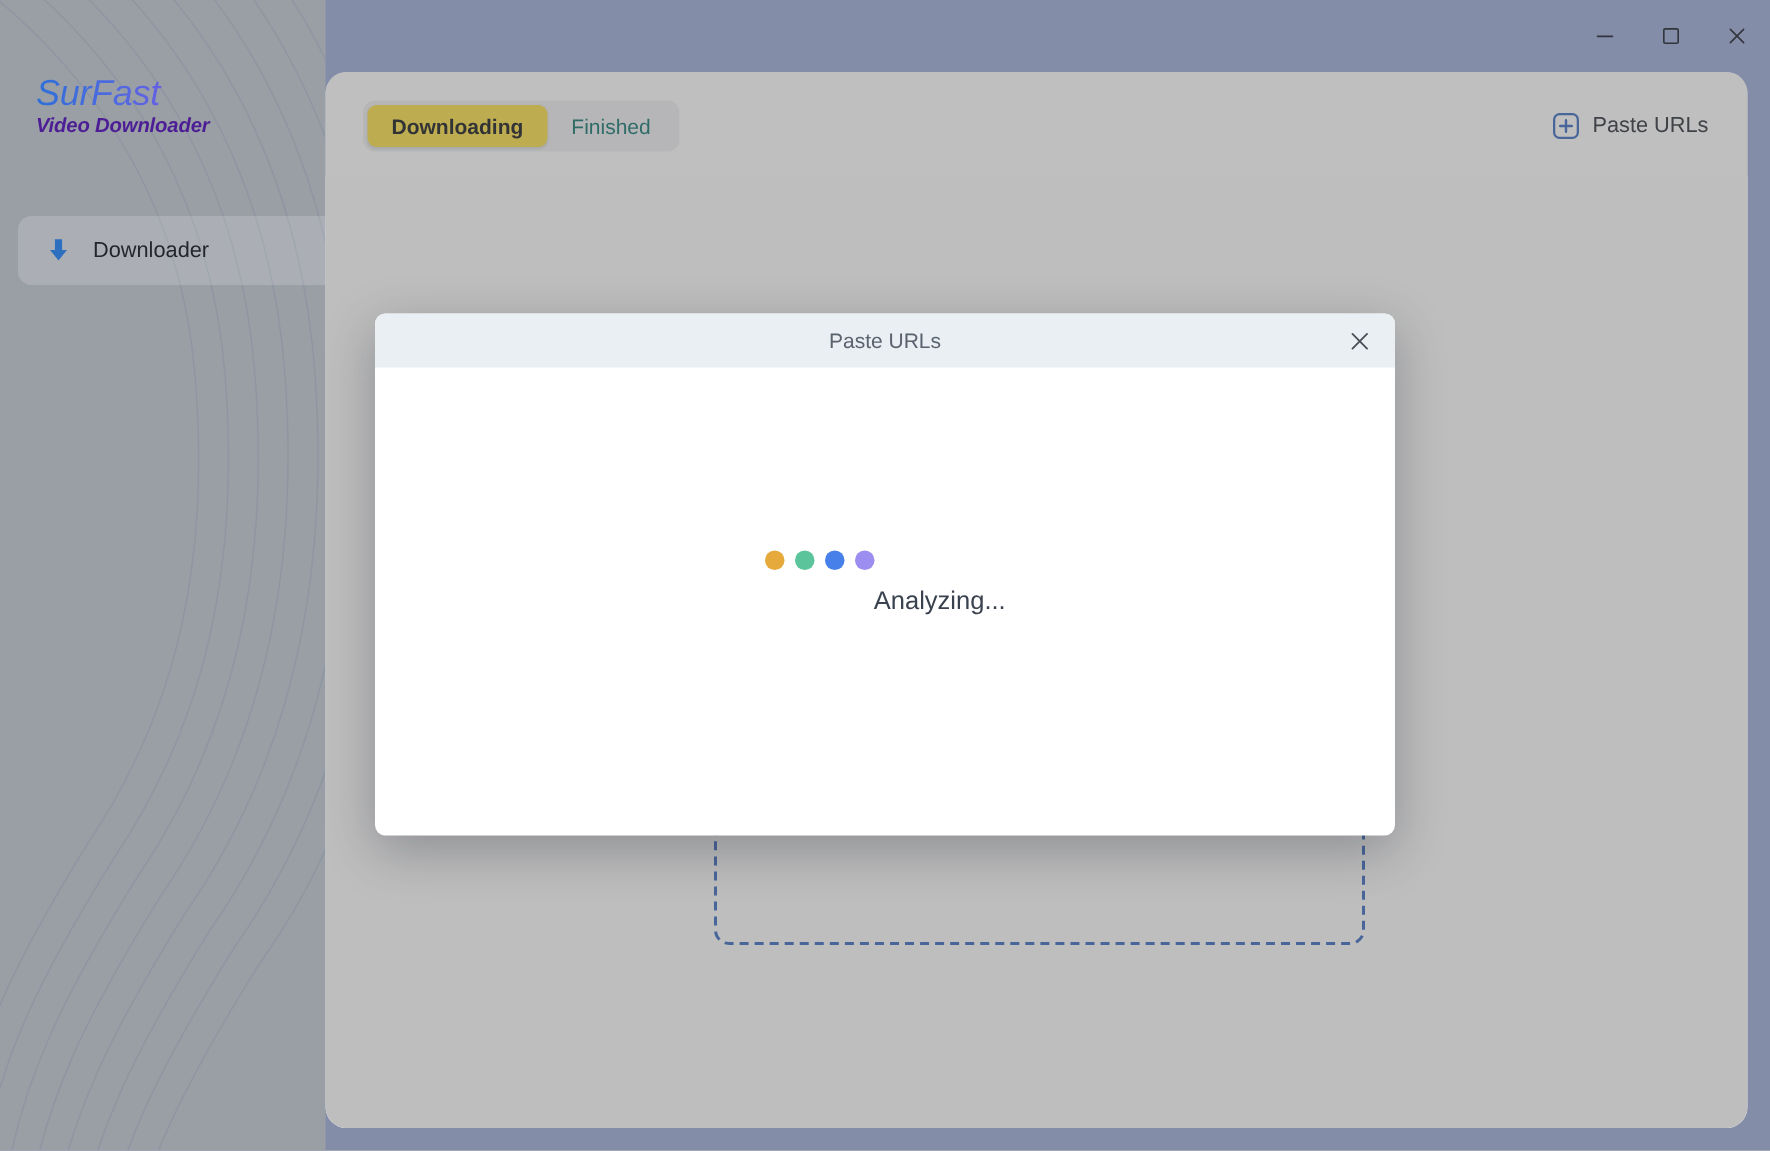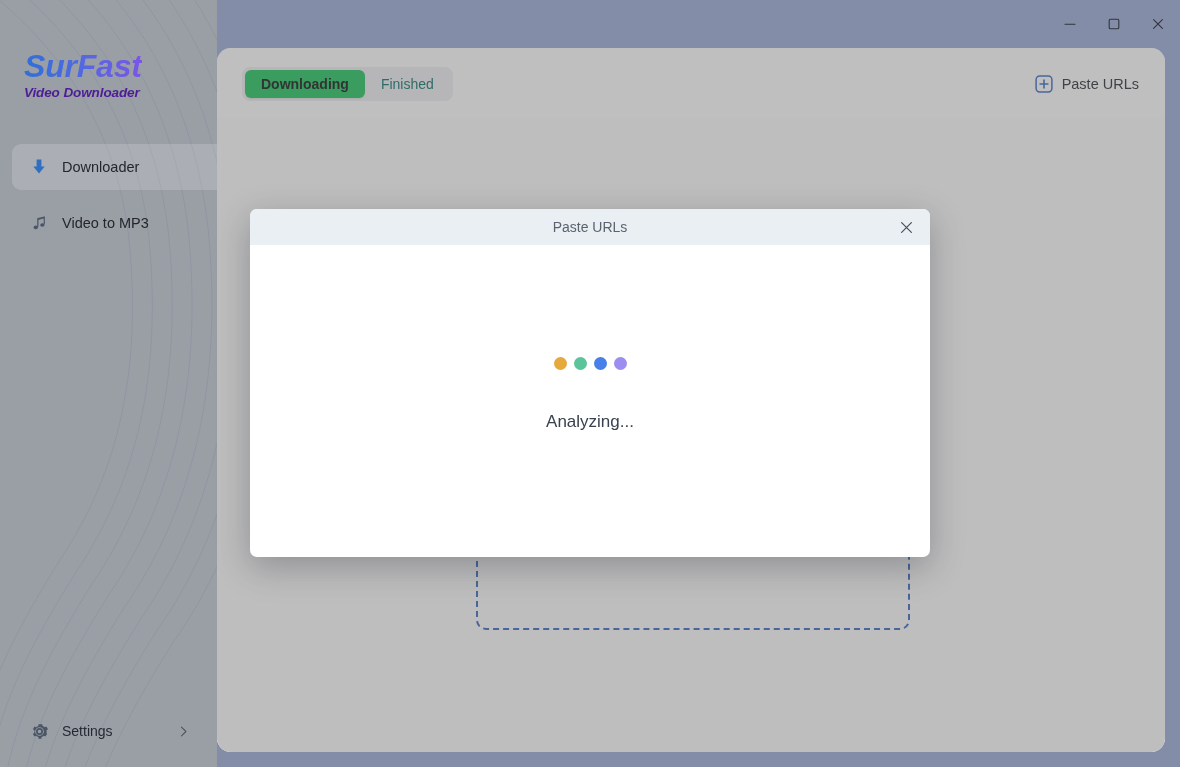--- a/index.html
+++ b/index.html
@@ -36,22 +36,22 @@
     pointer-events: none;
     opacity: .5;
   }
   #brand {
     position: absolute;
     left: 24px; top: 50px;
     line-height: 1.05;
     user-select: none;
   }
   #brand-name {
-    font-size: 32px;
-    font-weight: bold;
+    font-size: 24px;
+    font-weight: normal;
     font-style: italic;
     background: linear-gradient(90deg, #2f6fd8 0%, #4f6ae0 45%, #7a55e8 100%);
     -webkit-background-clip: text;
     background-clip: text;
     color: transparent;
     letter-spacing: -.2px;
   }
   #brand-sub {
     font-size: 13.5px;
     font-weight: bold;
@@ -151,21 +151,21 @@
     display: flex;
     align-items: center;
     justify-content: center;
     border-radius: 6px;
     font-size: 14px;
     color: #0f766e;
     cursor: pointer;
     white-space: nowrap;
   }
   .tab.active {
-    background: #22c55e;
+    background: #fde047;
     color: #14161a;
     font-weight: bold;
     box-shadow: 0 1px 2px rgba(0,0,0,.10);
   }
   #paste-urls-button {
     position: absolute;
     right: 22px; top: 20px;
     height: 32px;
     display: flex;
     align-items: center;
@@ -222,21 +222,21 @@
     transform: translateY(-50%);
     width: 24px; height: 24px;
     display: flex; align-items: center; justify-content: center;
     cursor: pointer;
     color: #4a4f57;
   }
   #modal-body {
     position: relative;
     width: 100%; height: 312px;
     display: flex;
-    flex-direction: column;
+    flex-direction: row;
     align-items: center;
     justify-content: center;
   }
   #loading-dots {
     display: flex;
     gap: 7px;
     margin-bottom: 42px;
     margin-top: -14px;
   }
   .dot {
@@ -293,47 +293,21 @@
 
     <div class="nav-item active" id="nav-downloader">
       <span class="nav-icon">
         <svg width="20" height="20" viewBox="0 0 20 20" aria-hidden="true">
           <path d="M7.6 2.5h4.8v7.1h3.3L10 16.6 4.3 9.6h3.3z" fill="#2f6fbf"></path>
         </svg>
       </span>
       <span class="nav-label">Downloader</span>
     </div>
 
-    <div class="nav-item" id="nav-mp3">
-      <span class="nav-icon">
-        <svg width="19" height="19" viewBox="0 0 20 20" aria-hidden="true">
-          <path d="M8.2 4.2 15.4 2.6v2.0L8.2 6.2z" fill="#4b5566"></path>
-          <path d="M7.6 4.4h1.3v9.1H7.6z" fill="#4b5566"></path>
-          <path d="M14.4 2.8h1.2v8.0h-1.2z" fill="#4b5566"></path>
-          <ellipse cx="6.1" cy="14.1" rx="2.3" ry="1.9" fill="#4b5566"></ellipse>
-          <ellipse cx="13.0" cy="11.6" rx="2.3" ry="1.9" fill="#4b5566"></ellipse>
-        </svg>
-      </span>
-      <span class="nav-label">Video to MP3</span>
-    </div>
-
-    <div id="settings-row">
-      <span class="nav-icon">
-        <svg width="19" height="19" viewBox="0 0 20 20" aria-hidden="true">
-          <path fill="#4b5566" d="M10 6.3a3.7 3.7 0 1 0 0 7.4 3.7 3.7 0 0 0 0-7.4zm0 5.6a1.9 1.9 0 1 1 0-3.8 1.9 1.9 0 0 1 0 3.8z"></path>
-          <path fill="#4b5566" d="M17.4 11.4a7.6 7.6 0 0 0 0-2.8l1.5-1.1-1.6-2.7-1.7.7a7.4 7.4 0 0 0-2.4-1.4l-.2-1.8H9.0l-.2 1.8a7.4 7.4 0 0 0-2.4 1.4l-1.7-.7L3.1 7.5l1.5 1.1a7.6 7.6 0 0 0 0 2.8l-1.5 1.1 1.6 2.7 1.7-.7a7.4 7.4 0 0 0 2.4 1.4l.2 1.8h3.0l.2-1.8a7.4 7.4 0 0 0 2.4-1.4l1.7.7 1.6-2.7zM10 14.6A4.6 4.6 0 1 1 10 5.4a4.6 4.6 0 0 1 0 9.2z"></path>
-        </svg>
-      </span>
-      <span id="settings-label">Settings</span>
-      <span id="settings-chevron">
-        <svg width="13" height="13" viewBox="0 0 16 16" aria-hidden="true">
-          <path d="M5.5 2.6 11 8l-5.5 5.4" fill="none" stroke="#50545e" stroke-width="1.3" stroke-linecap="round" stroke-linejoin="round"></path>
-        </svg>
-      </span>
-    </div>
+
   </div>
 
   <div id="content-panel">
 
     <div id="toolbar">
       <div id="tab-group">
         <div class="tab active">Downloading</div>
         <div class="tab">Finished</div>
       </div>
 

